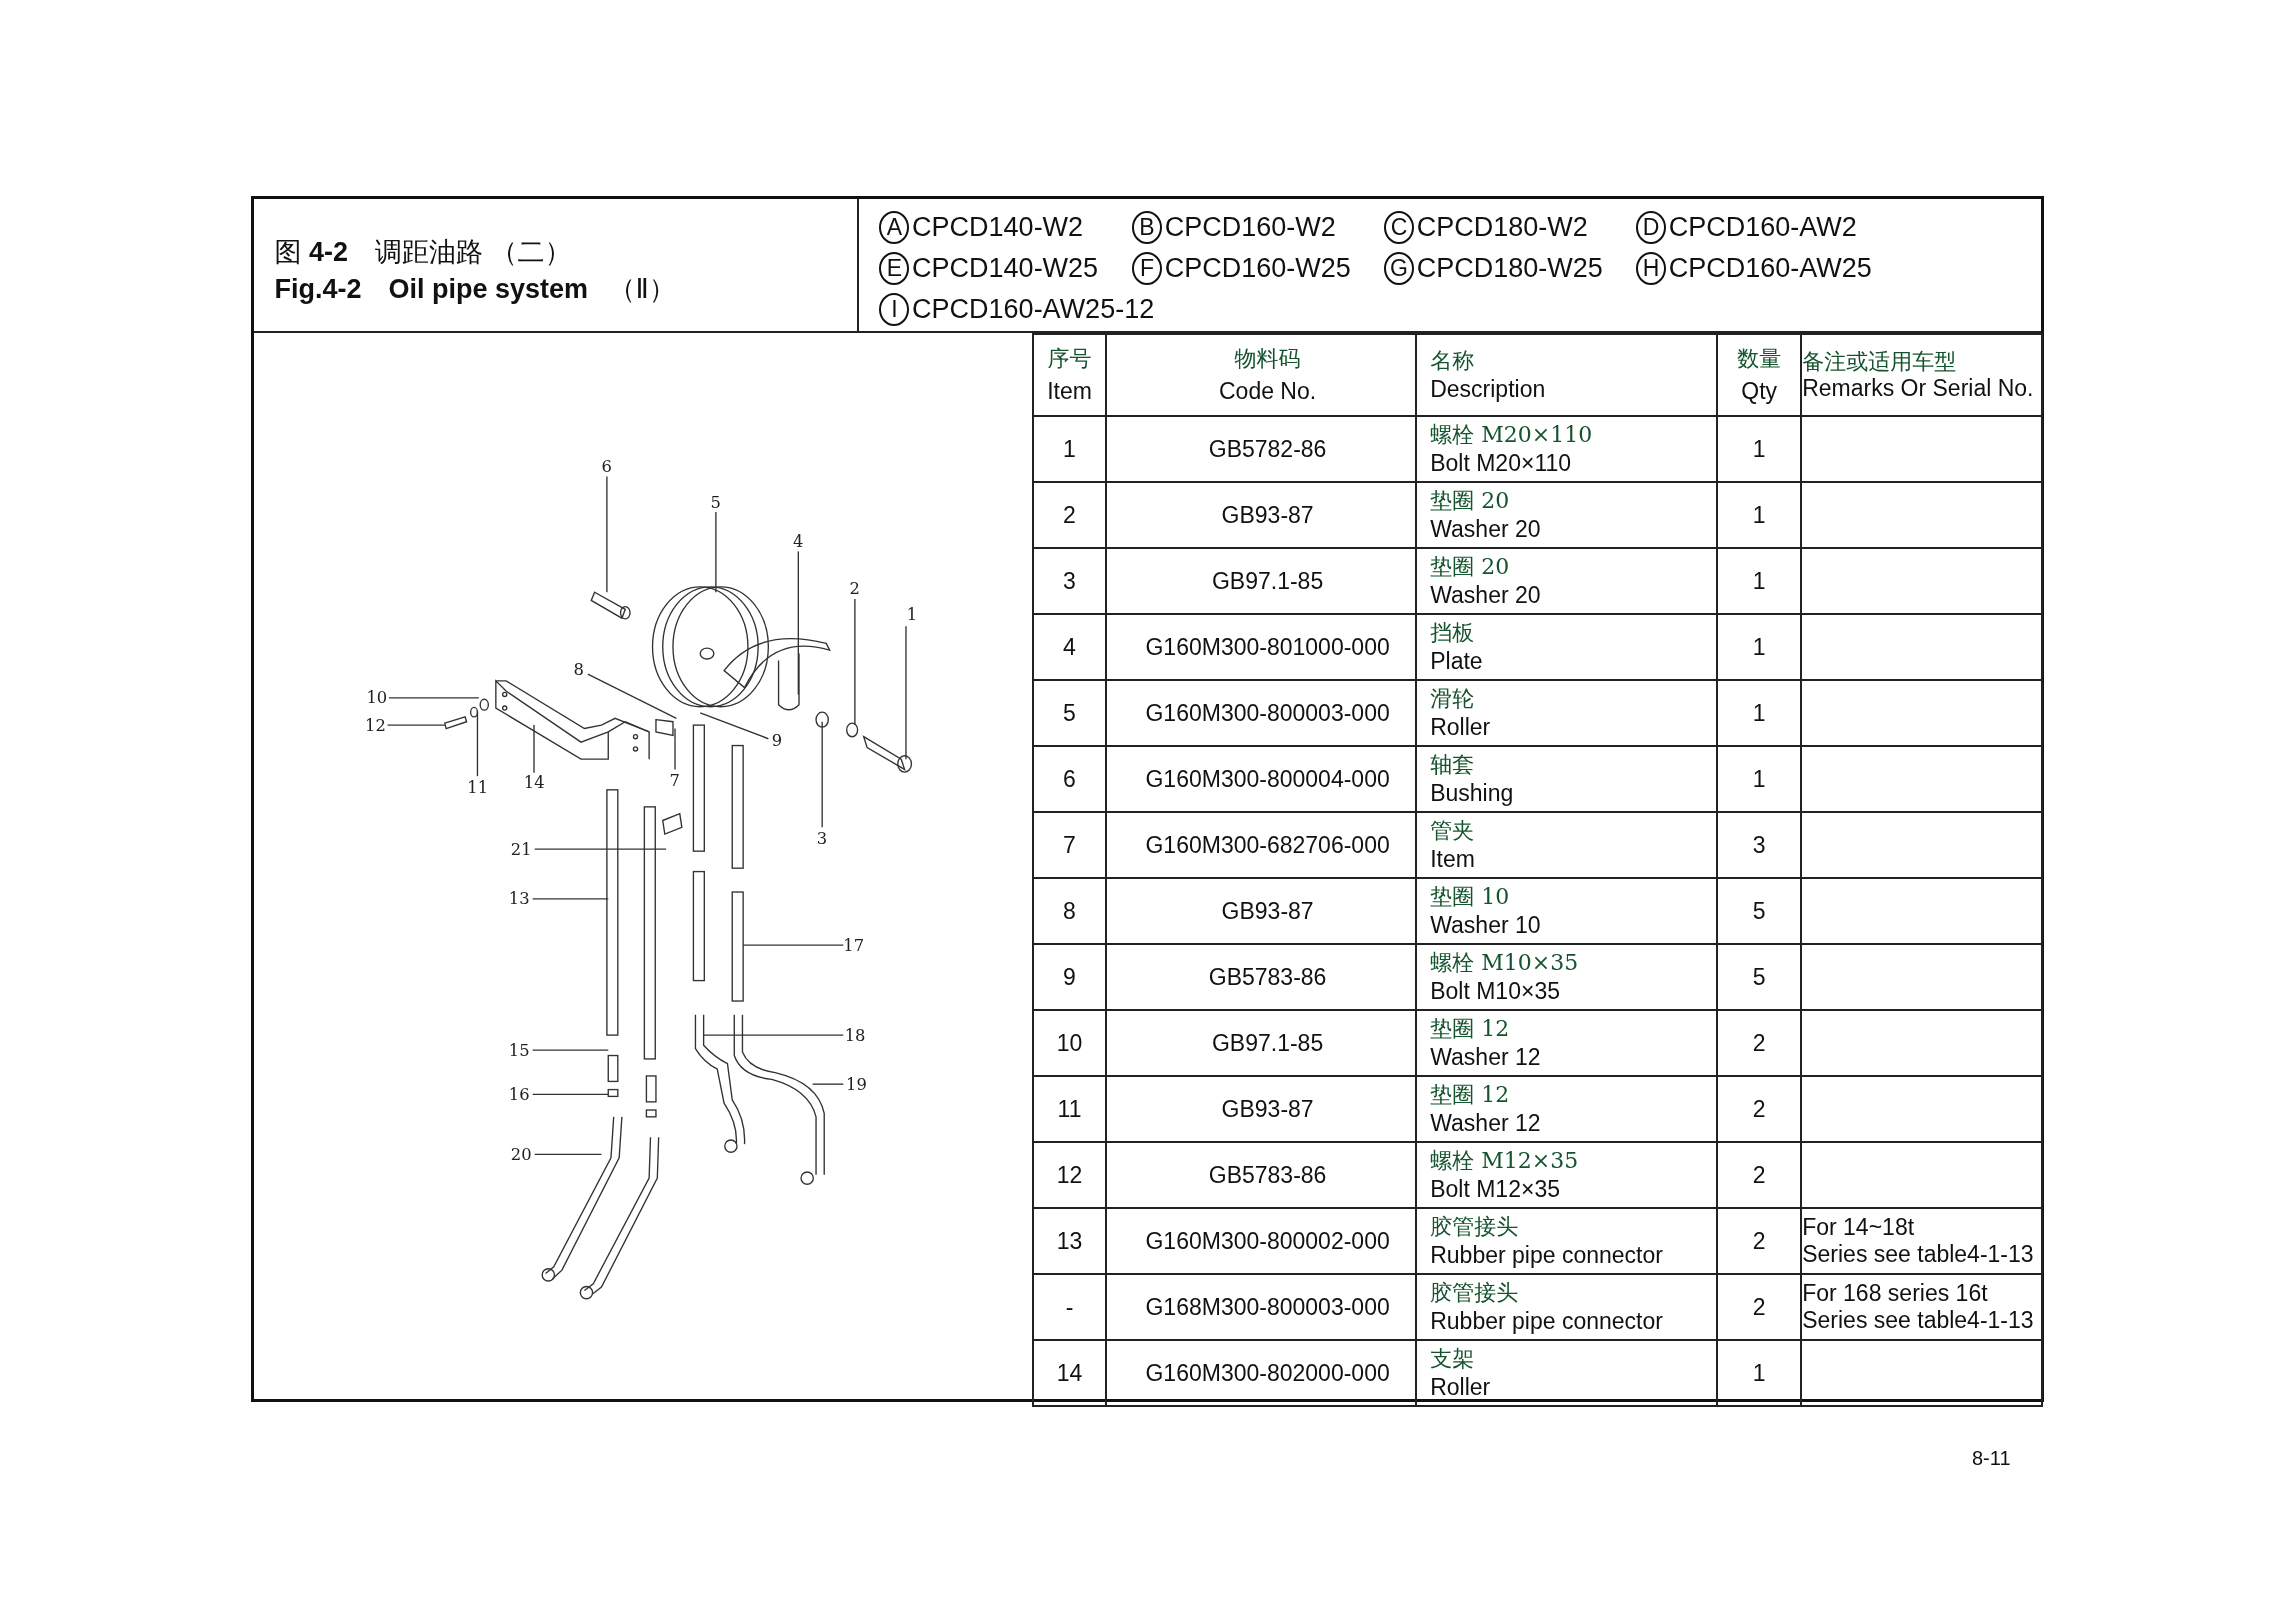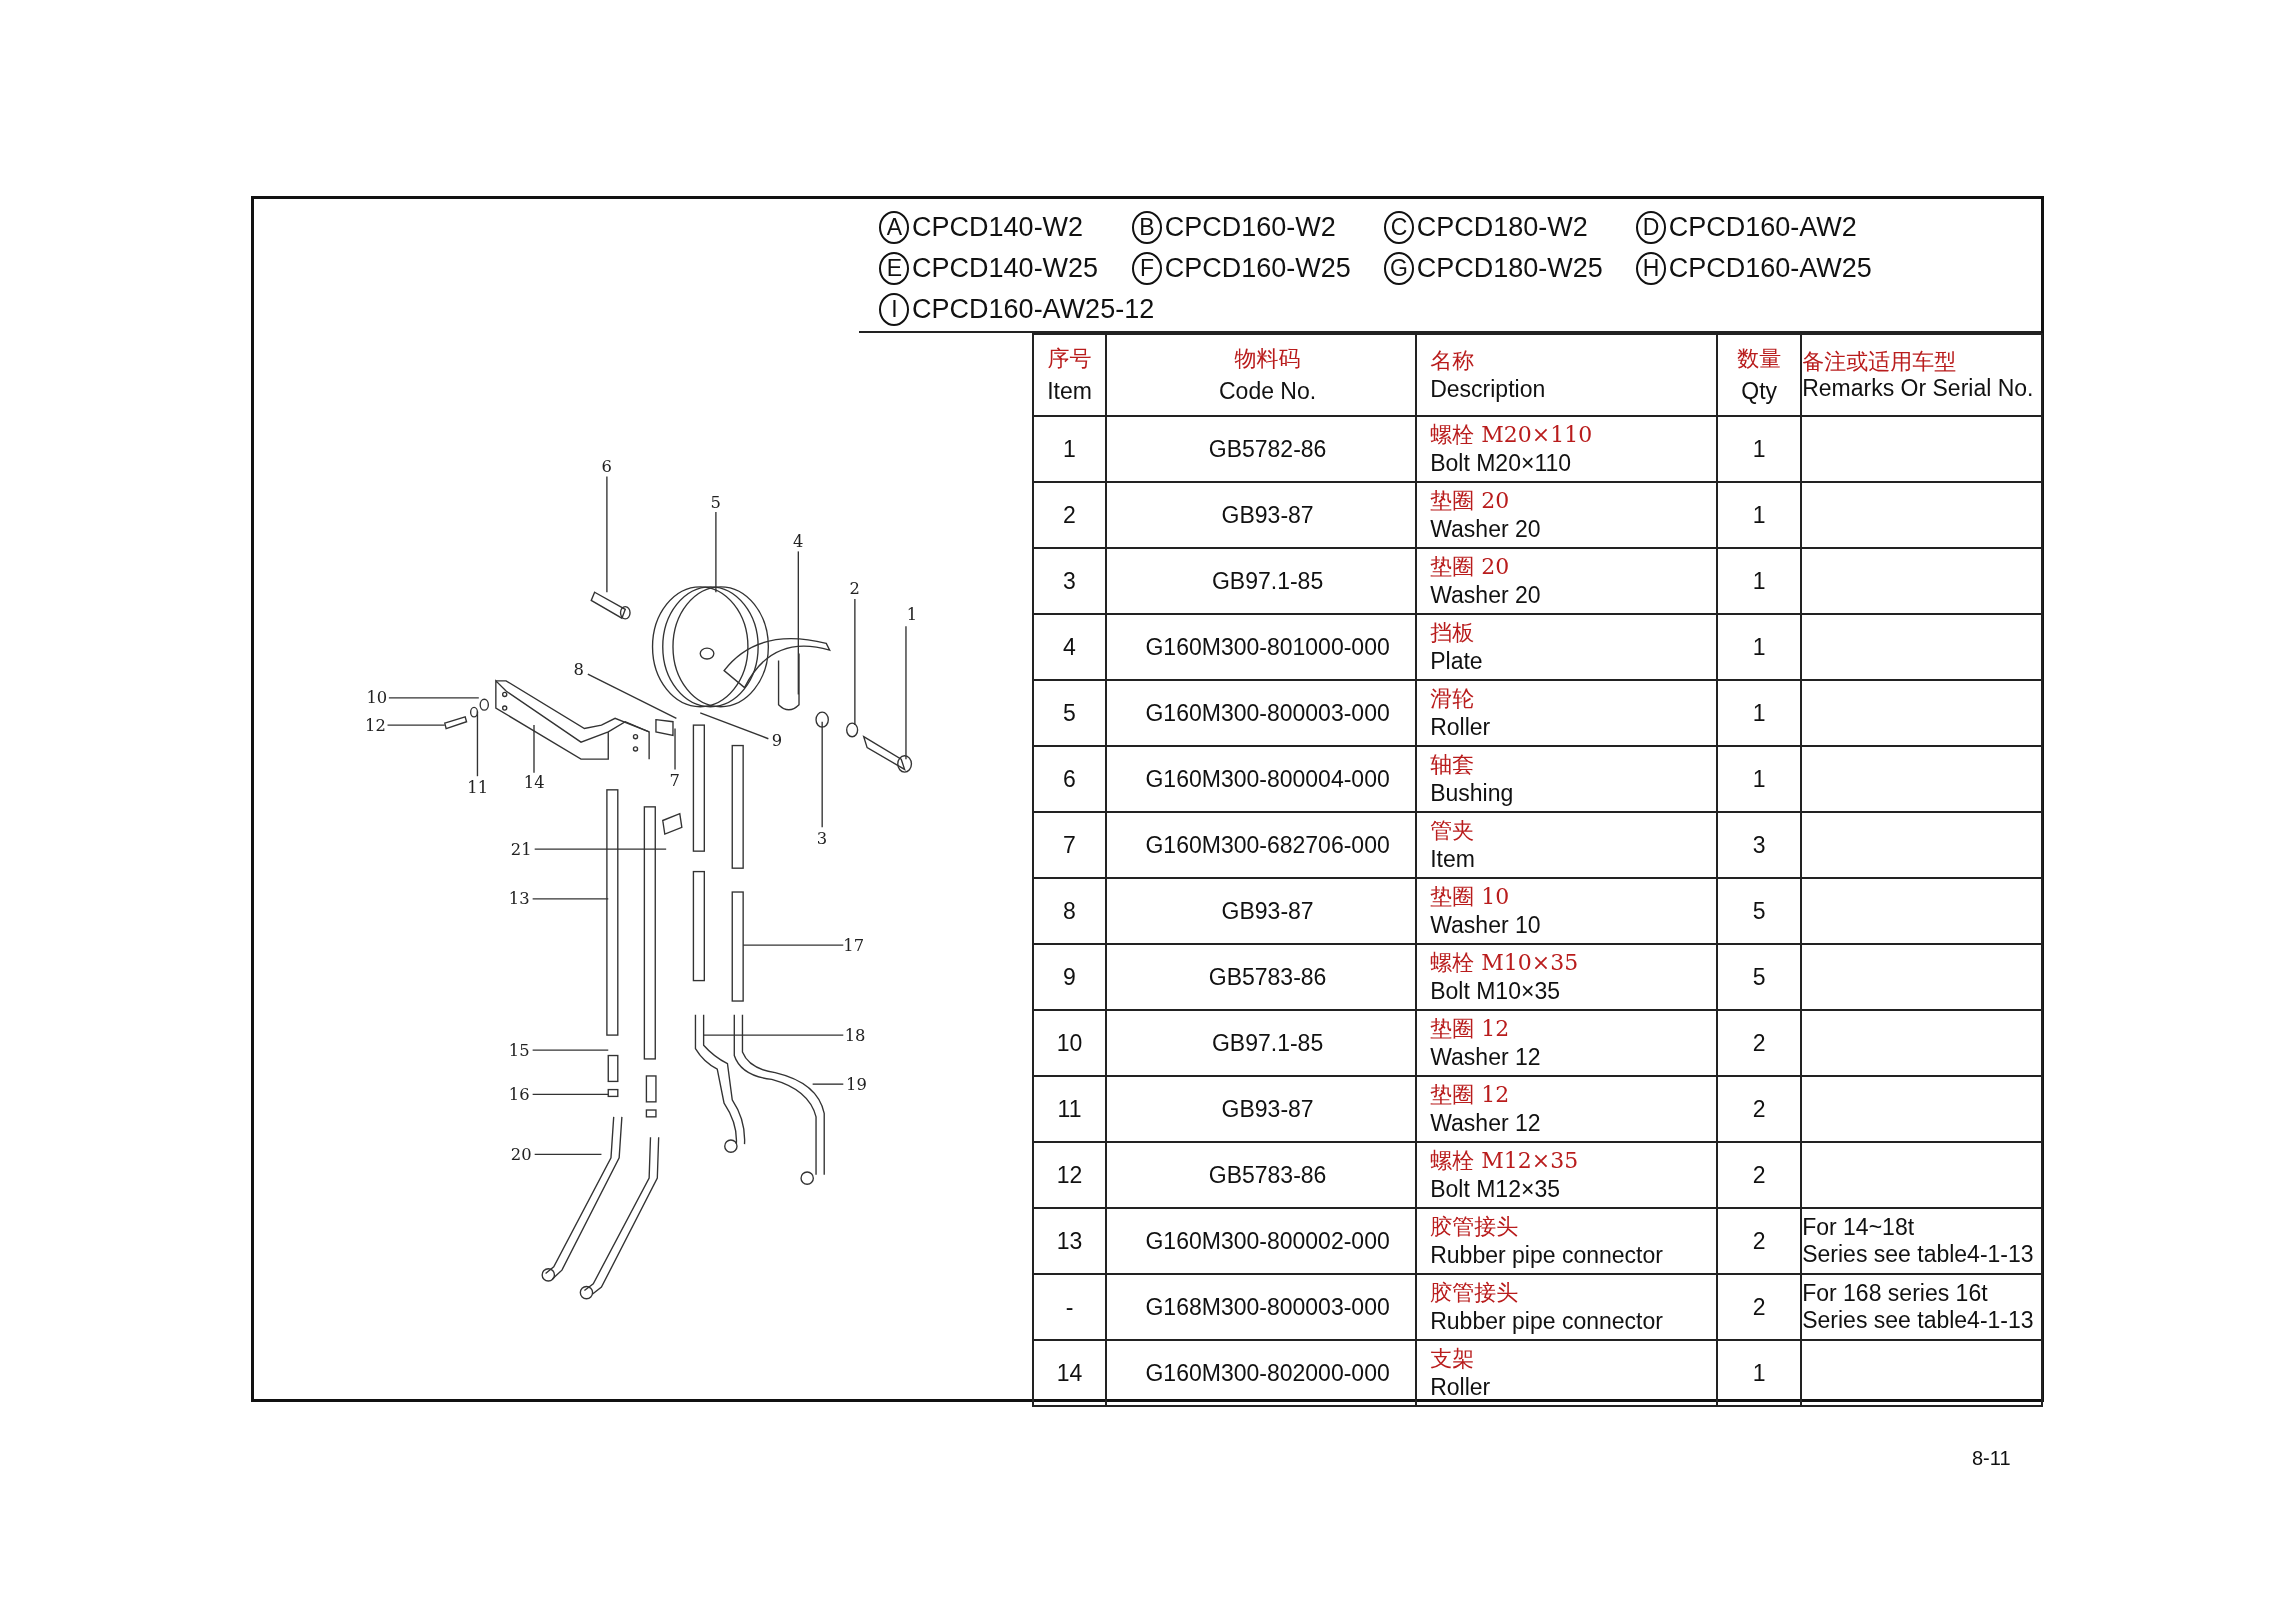--- a/index.html
+++ b/index.html
@@ -25,28 +25,32 @@
   table.parts { position: absolute; left: 778px; top: 134px; width: 1011px; border-collapse: collapse; }
   table.parts td, table.parts th { border: 2px solid #222; padding: 0; font-size: 23px; font-weight: normal; }
   table.parts tr { height: 66px; }
   table.parts thead tr { height: 82px; }
   .c-item { width: 71px; text-align: center; }
   .c-code { width: 294px; text-align: center; padding-left: 13.6px !important; }
   .c-desc { width: 286px; text-align: left; padding-left: 13.6px !important; line-height: 29px; }
   .c-qty { width: 82px; text-align: center; }
   .c-rem { text-align: left; line-height: 27px; }
   th { text-align: center; padding-left: 0 !important; line-height: 33px; }
-  .cn { font-family: "DejaVu Serif", "Liberation Serif", serif; font-size: 22px; color: #b91c1c; }
+  .cn { font-family: "DejaVu Serif", "Liberation Serif", serif; font-size: 22px; color: #14532d; }
   .page-num { position: absolute; left: 1972px; top: 1447px; font-size: 20px; }
 </style>
 </head>
 <body>
 
 <div class="frame">
 
+  <div class="title-cell">
+    <div class="title-cn"><span class="cn-light">图 </span><span>4-2</span><span style="display:inline-block;width:27px"></span><span class="cn-light">调距油路 （二）</span></div>
+    <div class="title-en"><span>Fig.4-2</span><span style="display:inline-block;width:27px"></span><span>Oil pipe system</span><span style="display:inline-block;width:20.4px"></span><span class="num">（Ⅱ）</span></div>
+  </div>
 
   <div class="models-cell">
     <div class="model" style="left:20.4px;top:12.3px">
         <span class="circ">A</span>
         <span>CPCD140-W2</span>
       </div>
     <div class="model" style="left:273px;top:12.3px">
         <span class="circ">B</span>
         <span>CPCD160-W2</span>
       </div>

